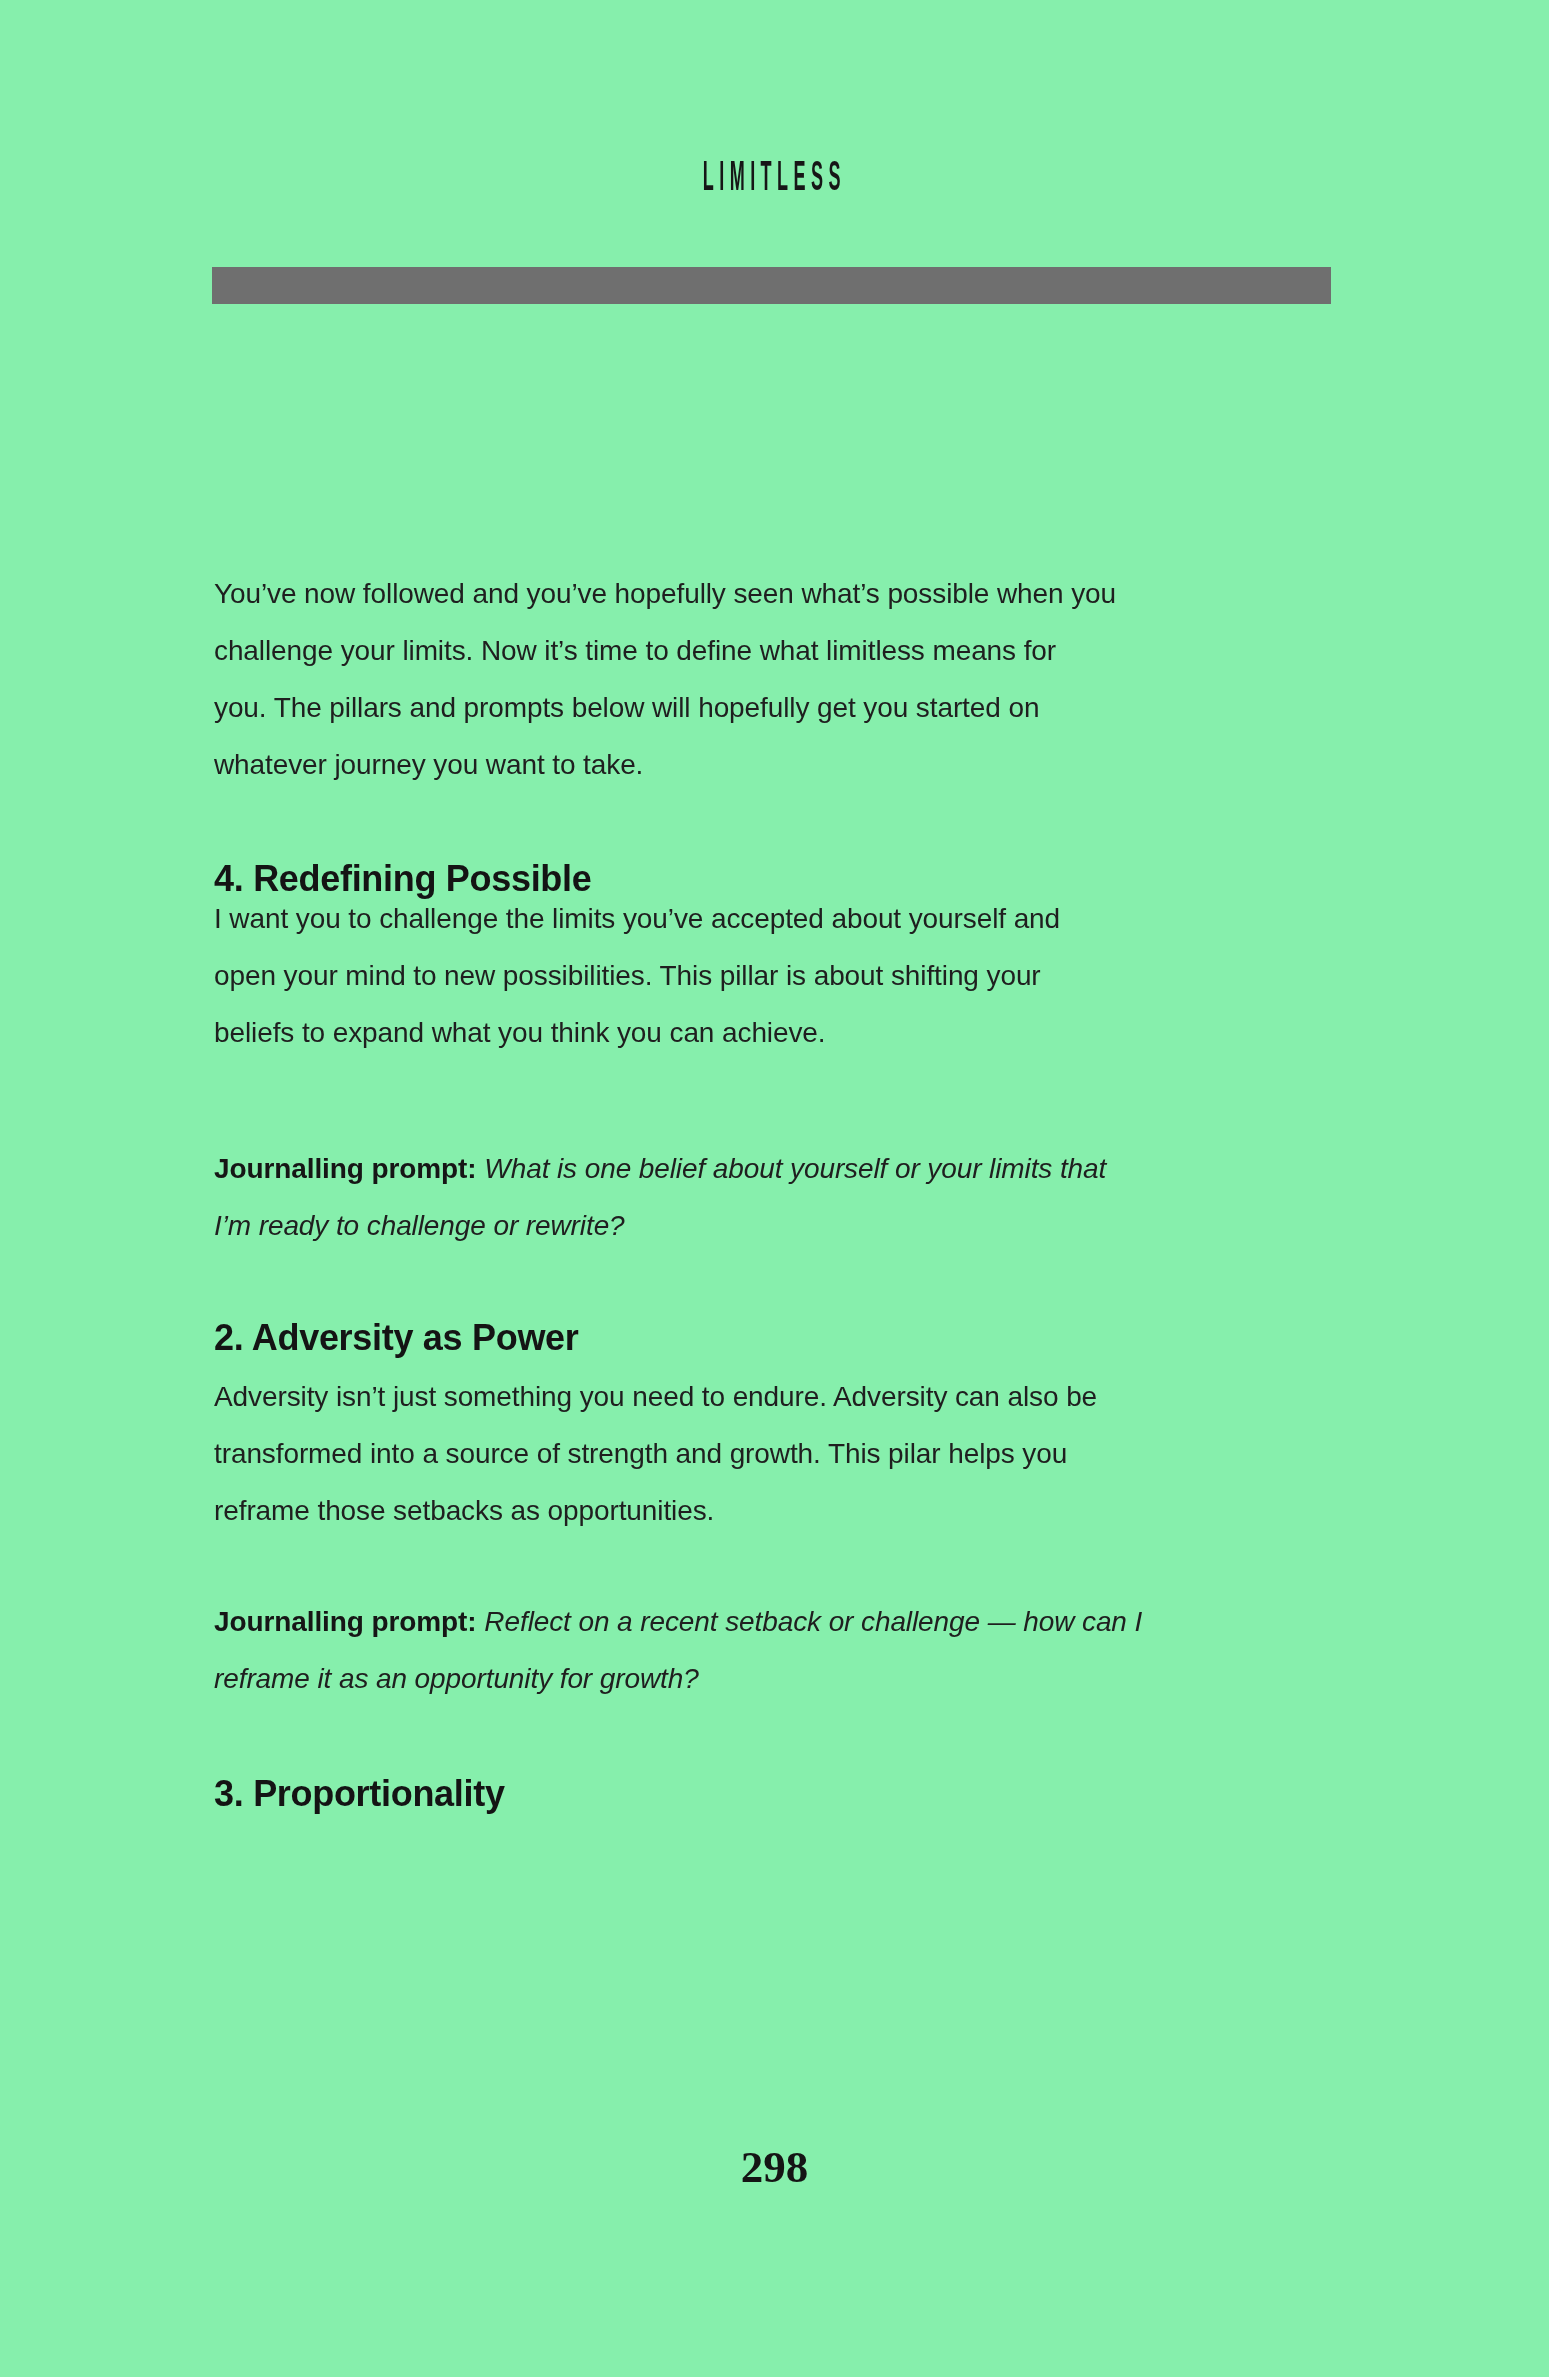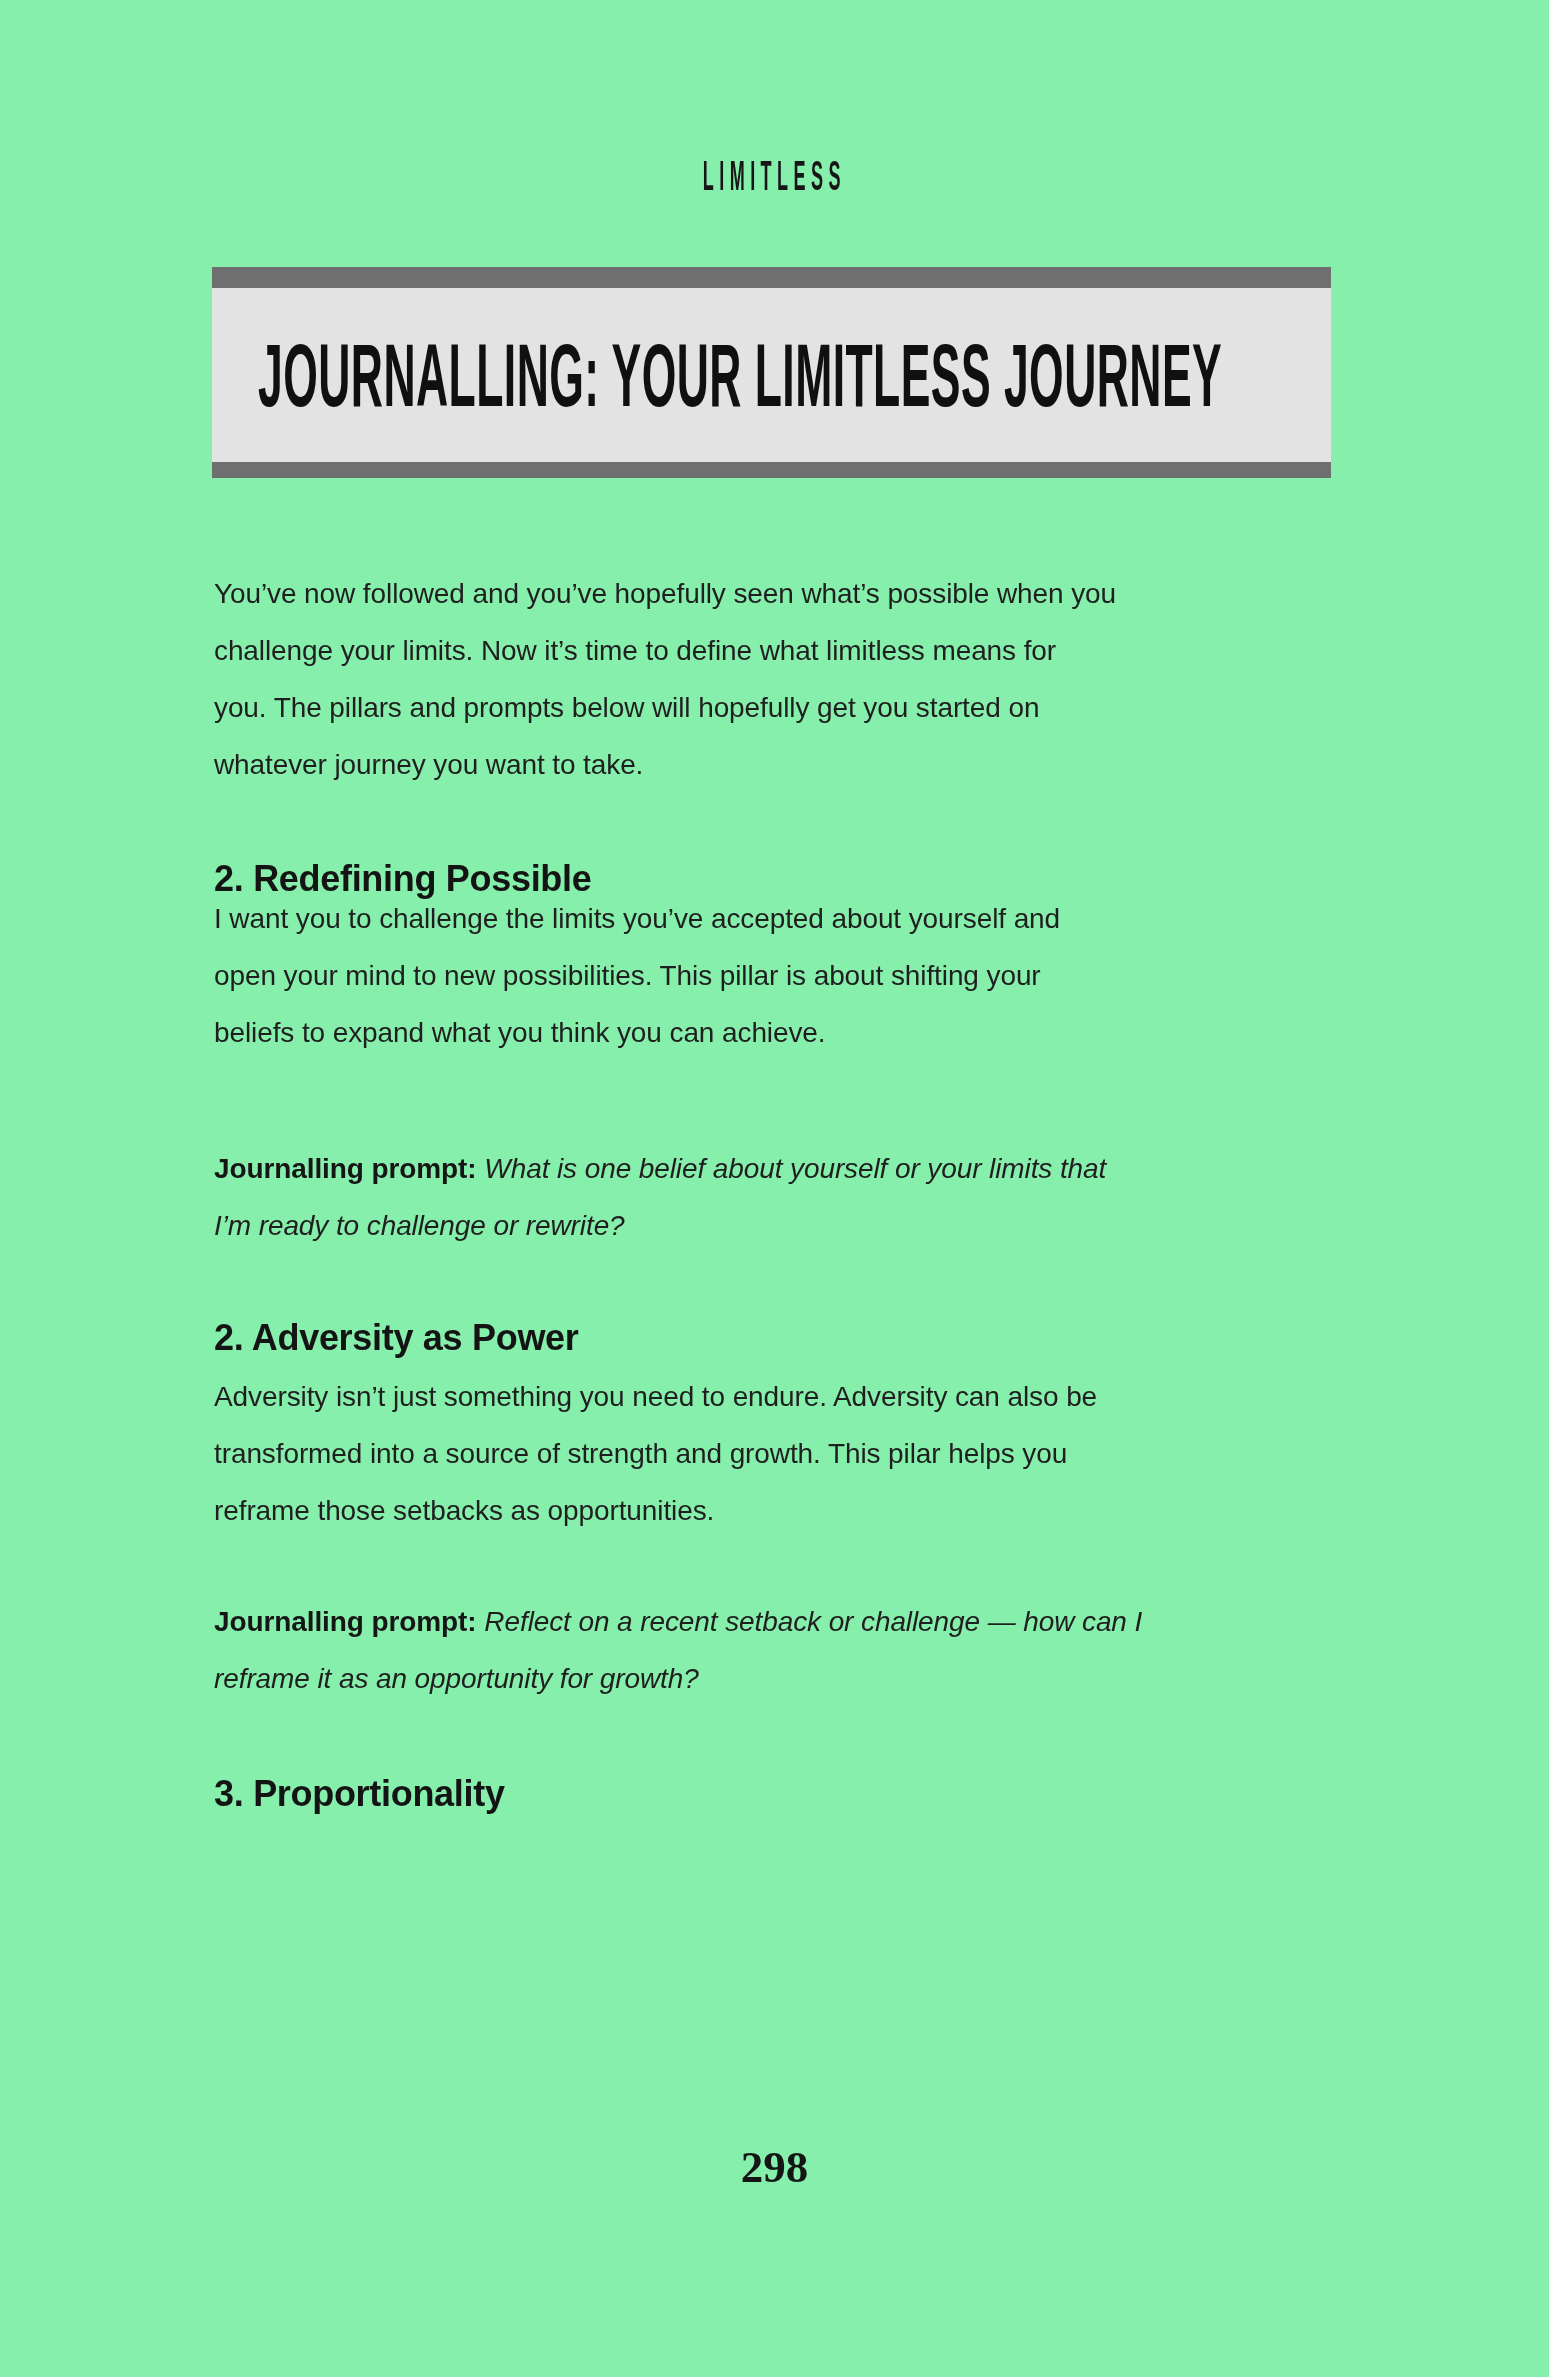--- a/index.html
+++ b/index.html
@@ -109,32 +109,29 @@
 <body>
 
 <div class="page">
 
   <div class="running-head">
     <span>LIMITLESS</span>
   </div>
 
   <div class="title-block">
     <div class="title-bar-top"></div>
-    <div class="title-box">
-      <span>JOURNALLING: YOUR LIMITLESS JOURNEY</span>
-    </div>
     <div class="title-bar-bottom"></div>
   </div>
 
   <p class="copy intro">You’ve now followed and you’ve hopefully seen what’s possible when you
 challenge your limits. Now it’s time to define what limitless means for
 you. The pillars and prompts below will hopefully get you started on
 whatever journey you want to take.</p>
 
-  <h2 class="section-heading s1-heading">2. Redefining Possible</h2>
+  <h2 class="section-heading s1-heading">4. Redefining Possible</h2>
   <p class="copy s1-body">I want you to challenge the limits you’ve accepted about yourself and
 open your mind to new possibilities. This pillar is about shifting your
 beliefs to expand what you think you can achieve.</p>
   <p class="copy prompt s1-prompt"><strong>Journalling prompt:</strong><em>What is one belief about yourself or your limits that
 I’m ready to challenge or rewrite?</em></p>
 
   <h2 class="section-heading s2-heading">2. Adversity as Power</h2>
   <p class="copy s2-body">Adversity isn’t just something you need to endure. Adversity can also be
 transformed into a source of strength and growth. This pilar helps you
 reframe those setbacks as opportunities.</p>

